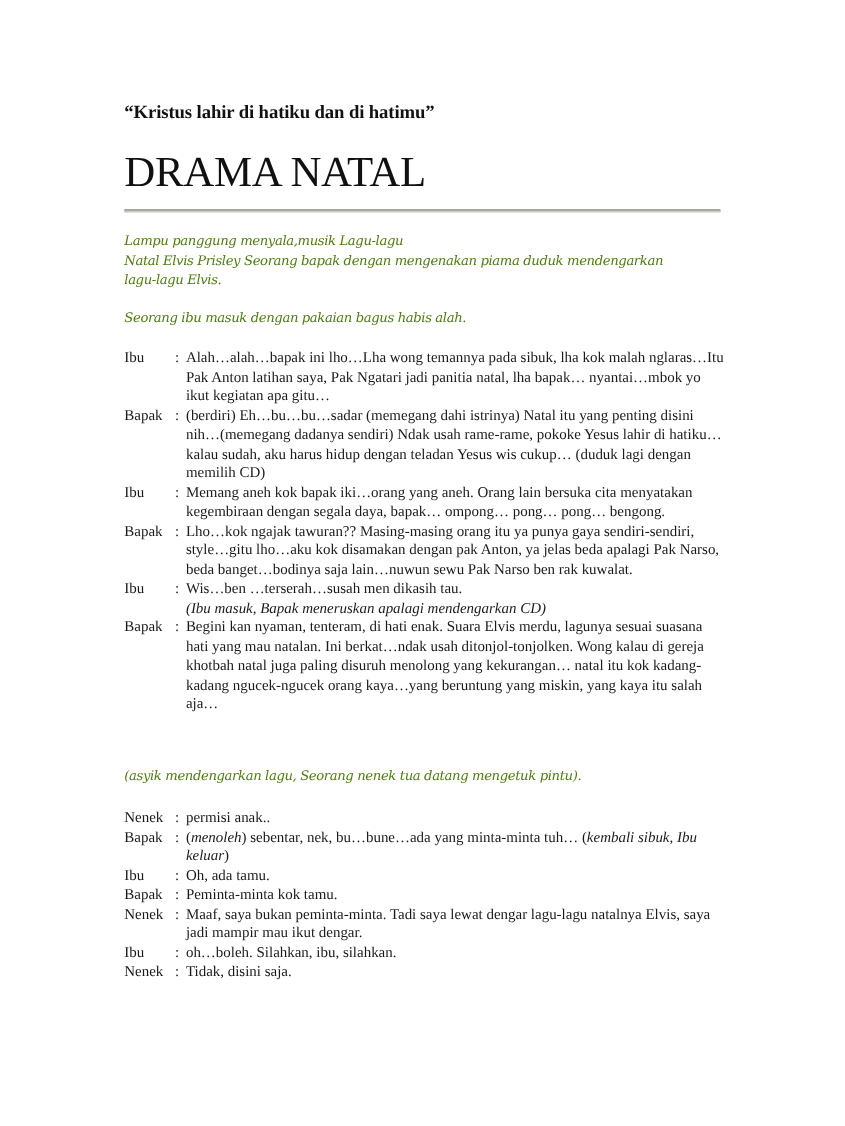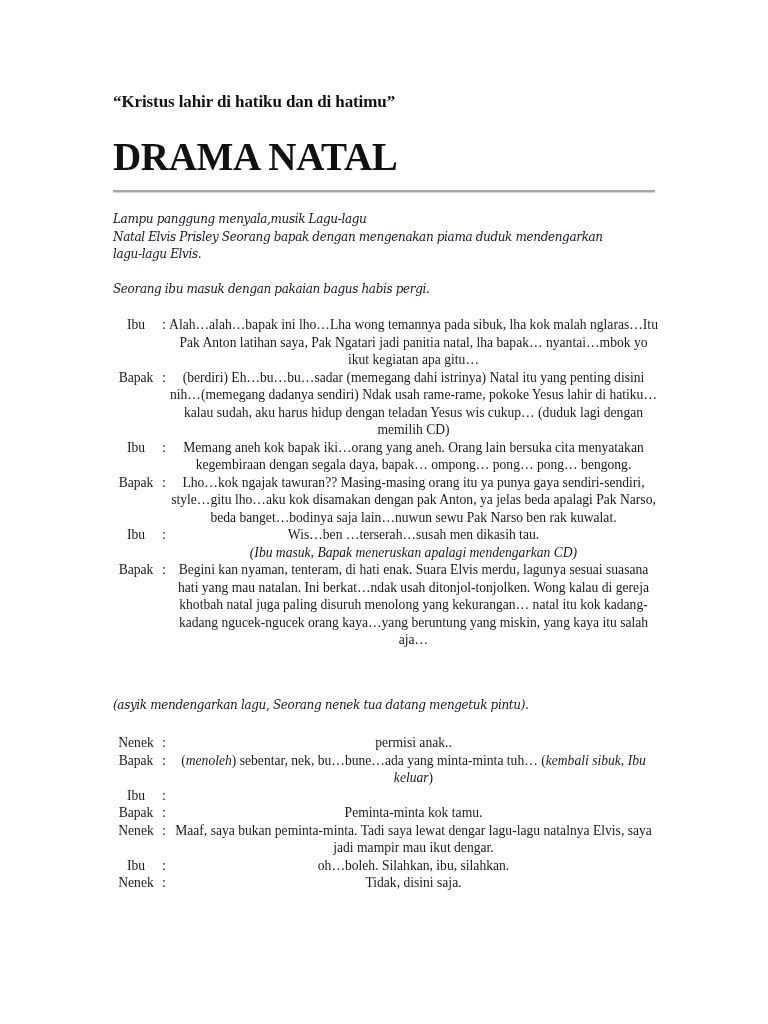--- a/index.html
+++ b/index.html
@@ -27,21 +27,21 @@
       left: 0;
       font-weight: bold;
       font-size: 17px;
       white-space: nowrap;
       letter-spacing: -0.1px;
     }
     .title {
       position: absolute;
       top: 134px;
       left: 0;
-      font-weight: bold;
+      font-weight: normal;
       font-size: 39px;
       white-space: nowrap;
       letter-spacing: -0.3px;
       text-align: right;
     }
     .rule {
       position: absolute;
       top: 190px;
       left: 0;
       width: 542px;
@@ -49,34 +49,33 @@
       background: #a6a69f;
       border-bottom: 1px solid #d8d8d2;
     }
     .stage {
       position: absolute;
       left: 0;
       font-family: "DejaVu Serif", "Liberation Serif", serif;
       font-style: italic;
       font-size: 12px;
       line-height: 17.5px;
-      color: #0f172a;
+      color: #4d7c0f;
       letter-spacing: -0.35px;
     }
     .dialog {
       position: absolute;
       left: 0;
       width: 545px;
     }
     .line {
       display: flex;
       font-size: 13.6px;
       line-height: 17.5px;
       color: #1a1a1a;
-      text-align: center;
     }
     .speaker {
       width: 46px;
       flex: 0 0 46px;
       white-space: nowrap;
     }
     .colon {
       width: 10px;
       flex: 0 0 10px;
       white-space: nowrap;
@@ -102,21 +101,21 @@
   <div class="subtitle">“Kristus lahir di hatiku dan di hatimu”</div>
   <div class="title">DRAMA NATAL</div>
   <div class="rule"></div>
 
   <div class="stage" style="top:211px;">
     <div>Lampu panggung menyala,musik Lagu-lagu</div>
     <div>Natal Elvis Prisley Seorang bapak dengan mengenakan piama duduk mendengarkan</div>
     <div>lagu-lagu Elvis.</div>
   </div>
 
-  <div class="stage" style="top:281px;">Seorang ibu masuk dengan pakaian bagus habis pergi.</div>
+  <div class="stage" style="top:281px;">Seorang ibu masuk dengan pakaian bagus habis alah.</div>
 
   <div class="dialog" style="top:316px;">
     <div class="line">
       <span class="speaker">Ibu</span>
       <span class="colon">:</span>
       <span class="text">Alah…alah…bapak ini lho…Lha wong temannya pada sibuk, lha kok malah nglaras…Itu Pak Anton latihan saya, Pak Ngatari jadi panitia natal, lha bapak… nyantai…mbok yo ikut kegiatan apa gitu…</span>
     </div>
     <div class="line">
       <span class="speaker">Bapak</span>
       <span class="colon">:</span>
@@ -156,20 +155,21 @@
       <span class="text">permisi anak..</span>
     </div>
     <div class="line">
       <span class="speaker">Bapak</span>
       <span class="colon">:</span>
       <span class="text"><span>(</span><span class="it">menoleh</span><span>) sebentar, nek, bu…bune…ada yang minta-minta tuh… (</span><span class="it">kembali sibuk, Ibu keluar</span><span>)</span></span>
     </div>
     <div class="line">
       <span class="speaker">Ibu</span>
       <span class="colon">:</span>
+      <span class="text">Oh, ada tamu.</span>
     </div>
     <div class="line">
       <span class="speaker">Bapak</span>
       <span class="colon">:</span>
       <span class="text">Peminta-minta kok tamu.</span>
     </div>
     <div class="line">
       <span class="speaker">Nenek</span>
       <span class="colon">:</span>
       <span class="text">Maaf, saya bukan peminta-minta. Tadi saya lewat dengar lagu-lagu natalnya Elvis, saya jadi mampir mau ikut dengar.</span>

